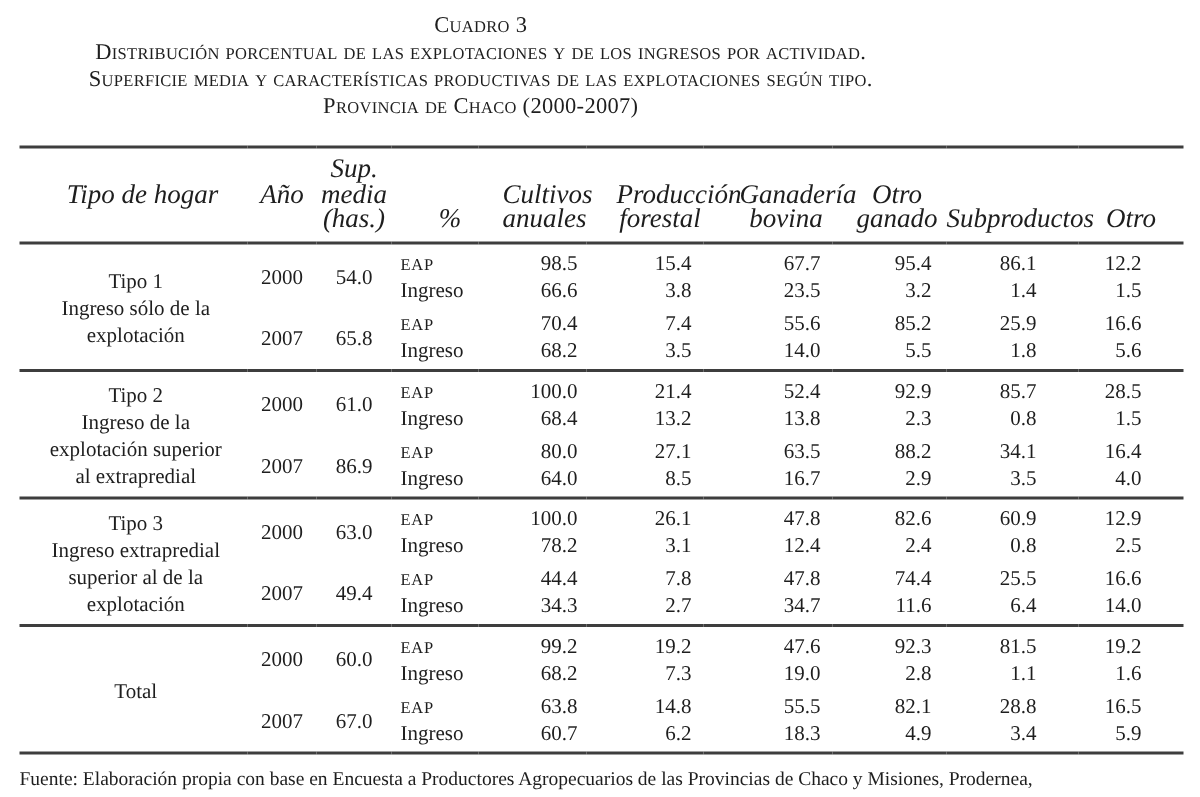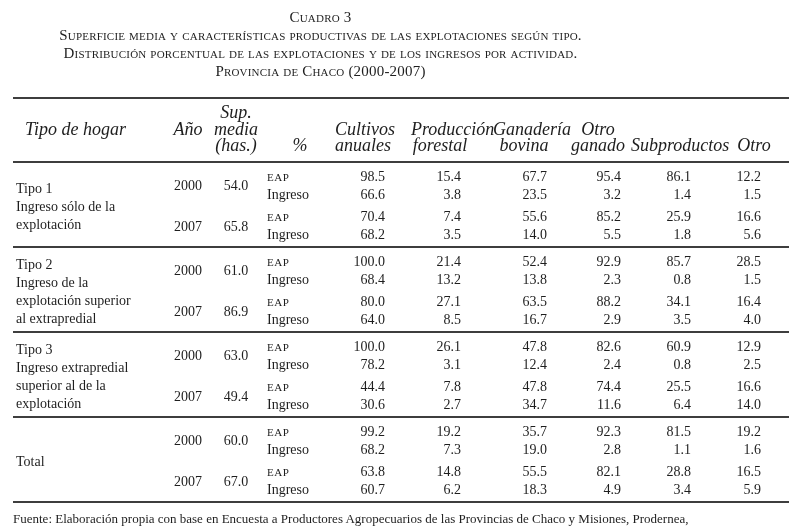--- a/index.html
+++ b/index.html
@@ -19,34 +19,34 @@
   table.cuadro {
     border-collapse:collapse; table-layout:fixed; width:776px;
     margin:17px 0 0 13px;
     border-top:2px solid #3e3e3e; border-bottom:2px solid #3e3e3e;
   }
   thead { border-bottom:2px solid #3e3e3e; }
   thead th {
     font-weight:normal; font-style:italic; font-size:18px; line-height:16.5px;
     vertical-align:bottom; padding:5px 0 7px; white-space:pre-line; text-align:center;
   }
-  th.h-tipo { text-align:left; padding-left:12px; vertical-align:middle; }
+  th.h-tipo { text-align:center; padding-left:12px; vertical-align:middle; }
   th.h-ano  { vertical-align:middle;margin-top:20px; }
   th.h-pct  { padding-left:20px; }
   th.h1 { padding-left:16px;font-style:italic; }
   th.h2 { padding-left:20px; }
   th.h3 { padding-left:24px; }
   th.h4 { padding-left:10px; }
 
   tbody.block + tbody.block { border-top:2px solid #3e3e3e; }
 
   td { font-size:14px; line-height:17px; vertical-align:baseline; padding:0; }
   tr.r-eap td  { padding-top:5px; }
   tr.r-last td { padding-bottom:3px; }
-  td.lbl { vertical-align:middle; text-align:left; padding-left:3px;
+  td.lbl { vertical-align:middle; text-align:center; padding-left:3px;
            white-space:pre-line; line-height:18px; }
   td.yr, td.sup { vertical-align:middle; text-align:center; }
   td.pct { text-align:left; padding-left:6px; }
   td.pct.eap { font-size:11px; letter-spacing:.5px; }
   td.num { text-align:right; }
   td.c1 { padding-right:6px; }
   td.c2 { padding-right:8px; }
   td.c3 { padding-right:8px; }
   td.c4 { padding-right:10px; }
   td.c5 { padding-right:28px; }
@@ -56,22 +56,22 @@
   .source { margin:7px 13px 0 13px; font-size:13px; line-height:17px; }
   .source .s1 { white-space:nowrap; }
 </style>
 </head>
 <body>
 
 <div class="page">
 
   <div class="title">
     <div>Cuadro 3</div>
+    <div>Distribución porcentual de las explotaciones y de los ingresos por actividad.</div>
     <div>Superficie media y características productivas de las explotaciones según tipo.</div>
-    <div>Distribución porcentual de las explotaciones y de los ingresos por actividad.</div>
     <div>Provincia de Chaco (2000-2007)</div>
   </div>
 
   <table class="cuadro">
     <colgroup>
       <col style="width:152px">
         <col style="width:46px">
         <col style="width:50px">
       <col style="width:58px">
         <col style="width:72px">
@@ -226,38 +226,38 @@
         <td class="pct eap">EAP</td>
         <td class="num c1">44.4</td>
         <td class="num c2">7.8</td>
         <td class="num c3">47.8</td>
         <td class="num c4">74.4</td>
         <td class="num c5">25.5</td>
         <td class="num c6">16.6</td>
       </tr>
       <tr class="r-ing r-last">
         <td class="pct">Ingreso</td>
-        <td class="num c1">30.6</td>
+        <td class="num c1">34.3</td>
         <td class="num c2">2.7</td>
         <td class="num c3">34.7</td>
         <td class="num c4">11.6</td>
         <td class="num c5">6.4</td>
         <td class="num c6">14.0</td>
       </tr>
     </tbody>
 
     <tbody class="block">
       <tr class="r-eap">
         <td class="lbl" rowspan="4">Total</td>
         <td class="yr" rowspan="2">2000</td>
         <td class="sup" rowspan="2">60.0</td>
         <td class="pct eap">EAP</td>
         <td class="num c1">99.2</td>
         <td class="num c2">19.2</td>
-        <td class="num c3">35.7</td>
+        <td class="num c3">47.6</td>
         <td class="num c4">92.3</td>
         <td class="num c5">81.5</td>
         <td class="num c6">19.2</td>
       </tr>
       <tr class="r-ing">
         <td class="pct">Ingreso</td>
         <td class="num c1">68.2</td>
         <td class="num c2">7.3</td>
         <td class="num c3">19.0</td>
         <td class="num c4">2.8</td>

